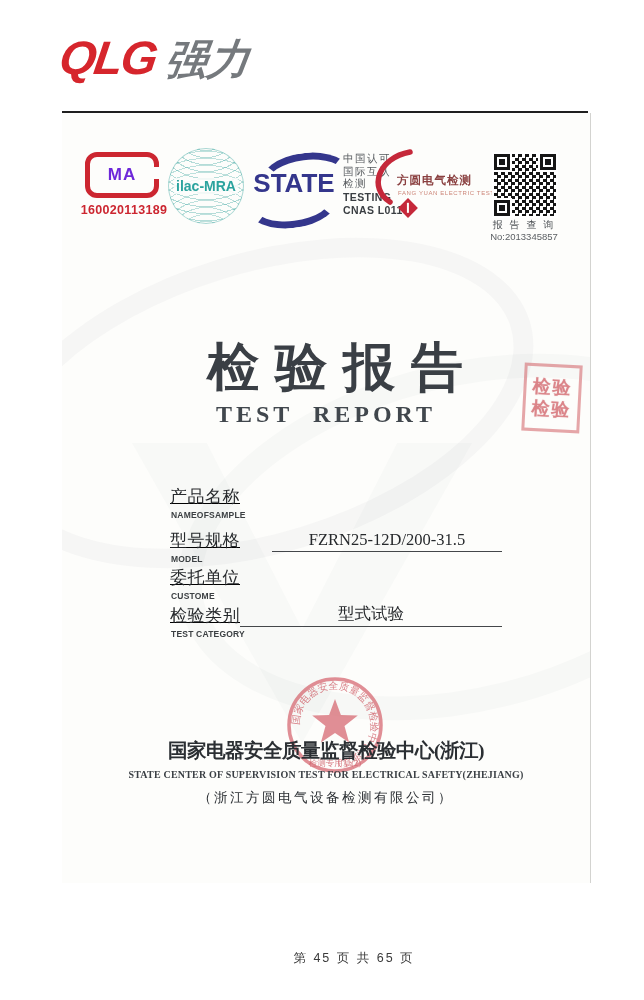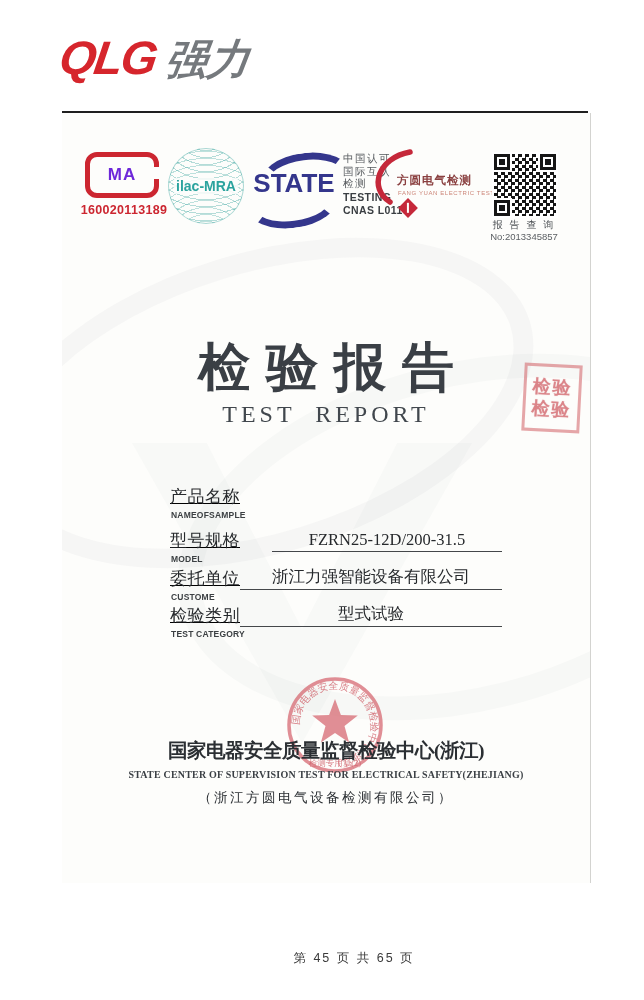--- a/index.html
+++ b/index.html
@@ -61,24 +61,24 @@
       background:repeating-conic-gradient(#161616 0% 25%, #ffffff 0% 50%);background-size:7px 7px;}
   .qr-finder{position:absolute;width:10px;height:10px;border:3px solid #161616;background:#fff;
              box-shadow:0 0 0 2px #fff;}
   .qr-finder::after{content:"";position:absolute;left:2px;top:2px;width:6px;height:6px;background:#161616;}
   .qr-tl{left:0;top:0;} .qr-tr{right:0;top:0;} .qr-bl{left:0;bottom:0;}
   .qr-caption{position:absolute;left:420px;top:105px;width:84px;text-align:center;font-size:10px;color:#4c5054;
               letter-spacing:2px;}
   .qr-number{position:absolute;left:418px;top:118px;width:88px;text-align:center;font-size:9.5px;color:#5c6064;}
 
   
-  .title-cjk{position:absolute;left:0;top:220px;width:100%;text-align:center;font-size:52px;font-weight:700;
+  .title-cjk{position:absolute;left:9px;top:220px;width:100%;text-align:center;font-size:52px;font-weight:700;
              color:#3a3f45;letter-spacing:16px;text-indent:16px;
              font-family:"Liberation Serif","DejaVu Serif",serif;}
-  .title-en{position:absolute;left:0;top:288px;width:100%;text-align:center;font-size:24px;font-weight:400;
+  .title-en{position:absolute;left:0;top:288px;width:100%;text-align:center;font-size:24px;font-weight:700;
             color:#41474d;letter-spacing:4px;word-spacing:10px;
             font-family:"Liberation Serif","DejaVu Serif",serif;}
 
   
   .side-stamp{position:absolute;left:461px;top:251px;width:52px;height:62px;border:3px solid rgba(210,95,100,0.55);
               transform:rotate(3deg);display:flex;flex-direction:column;align-items:center;justify-content:center;
               color:rgba(205,85,92,0.55);font-family:"Liberation Serif","DejaVu Serif",serif;
               font-size:18px;font-weight:700;line-height:1.25;letter-spacing:2px;text-shadow:0 0 1px rgba(205,85,92,0.4);}
 
   
@@ -181,21 +181,20 @@
         <span class="field-sub">MODEL</span>
       </div>
       <span class="field-value">FZRN25-12D/200-31.5</span>
     </div>
 
     <div class="field-row row3">
       <div class="field-label-wrap">
         <span class="field-label">委托单位</span>
         <span class="field-sub">CUSTOME</span>
       </div>
-      <span class="field-value">浙江力强智能设备有限公司</span>
     </div>
 
     <div class="field-row row4">
       <div class="field-label-wrap">
         <span class="field-label">检验类别</span>
         <span class="field-sub">TEST CATEGORY</span>
       </div>
       <span class="field-value">型式试验</span>
     </div>
 

